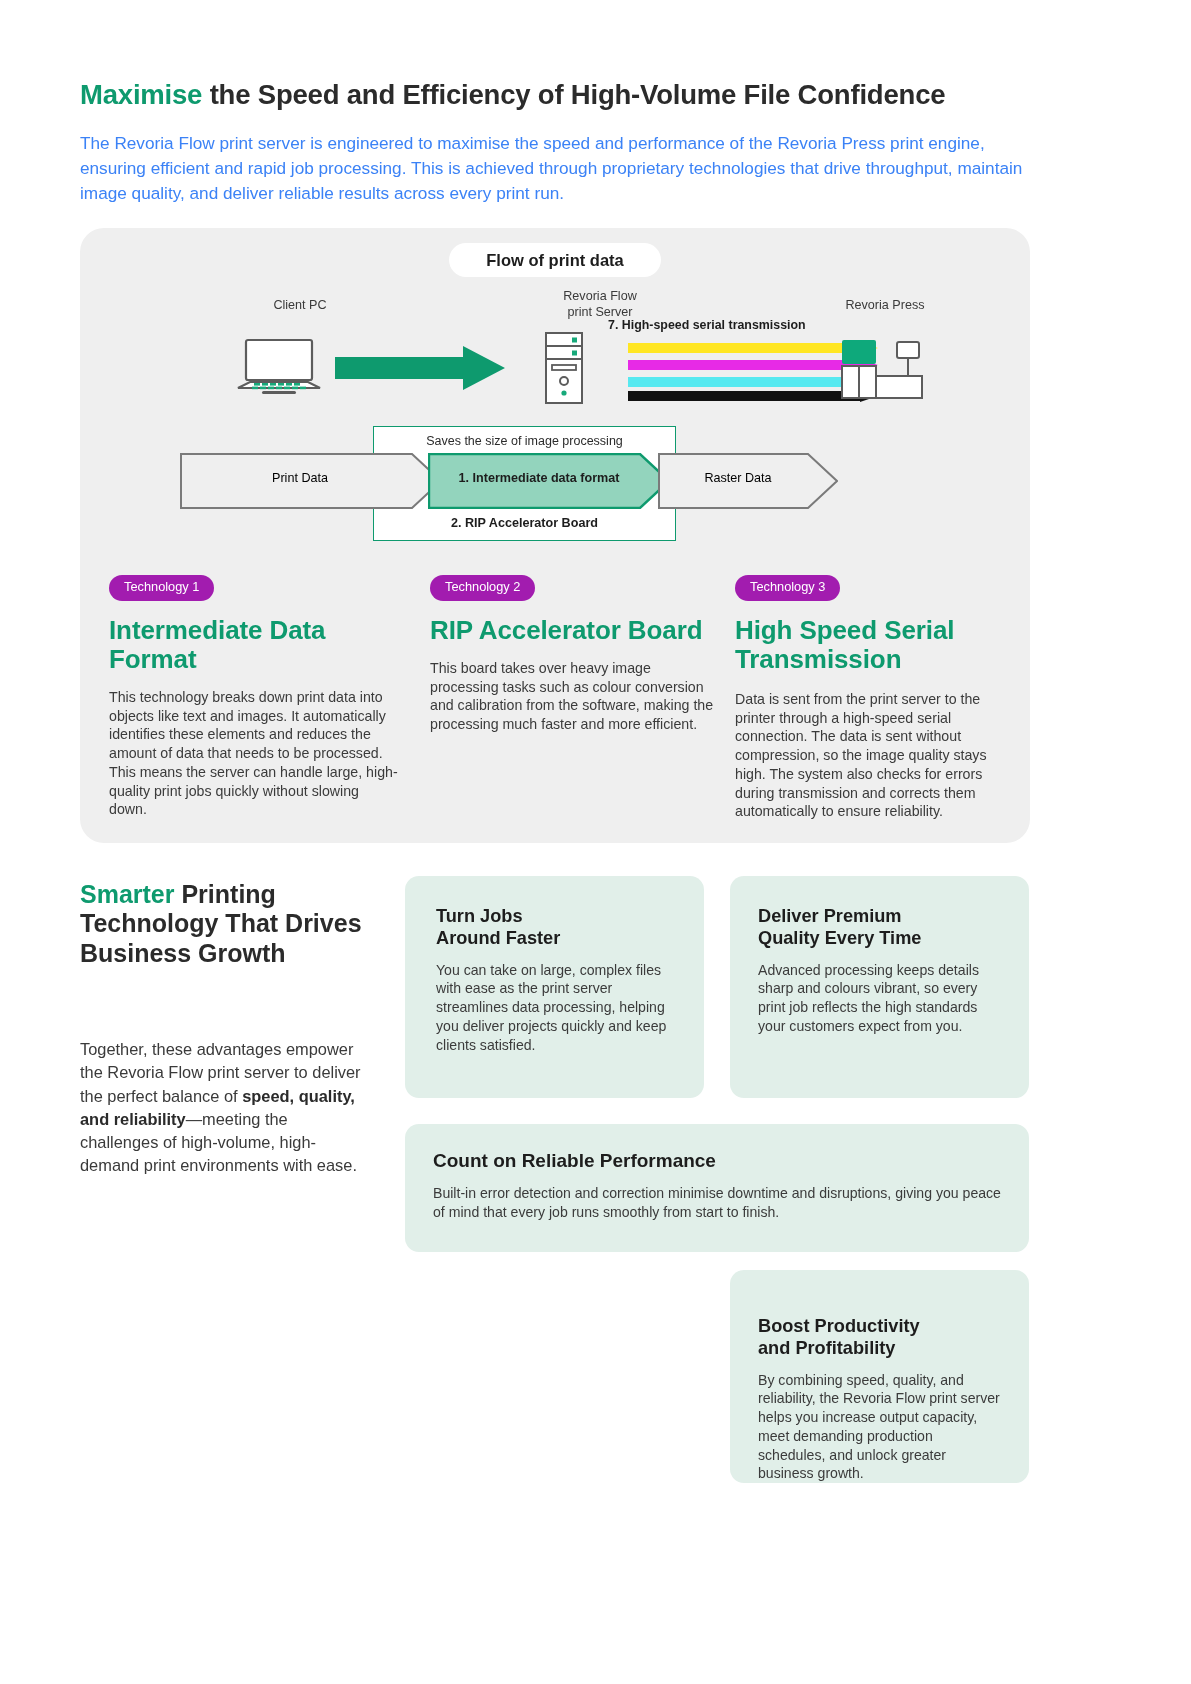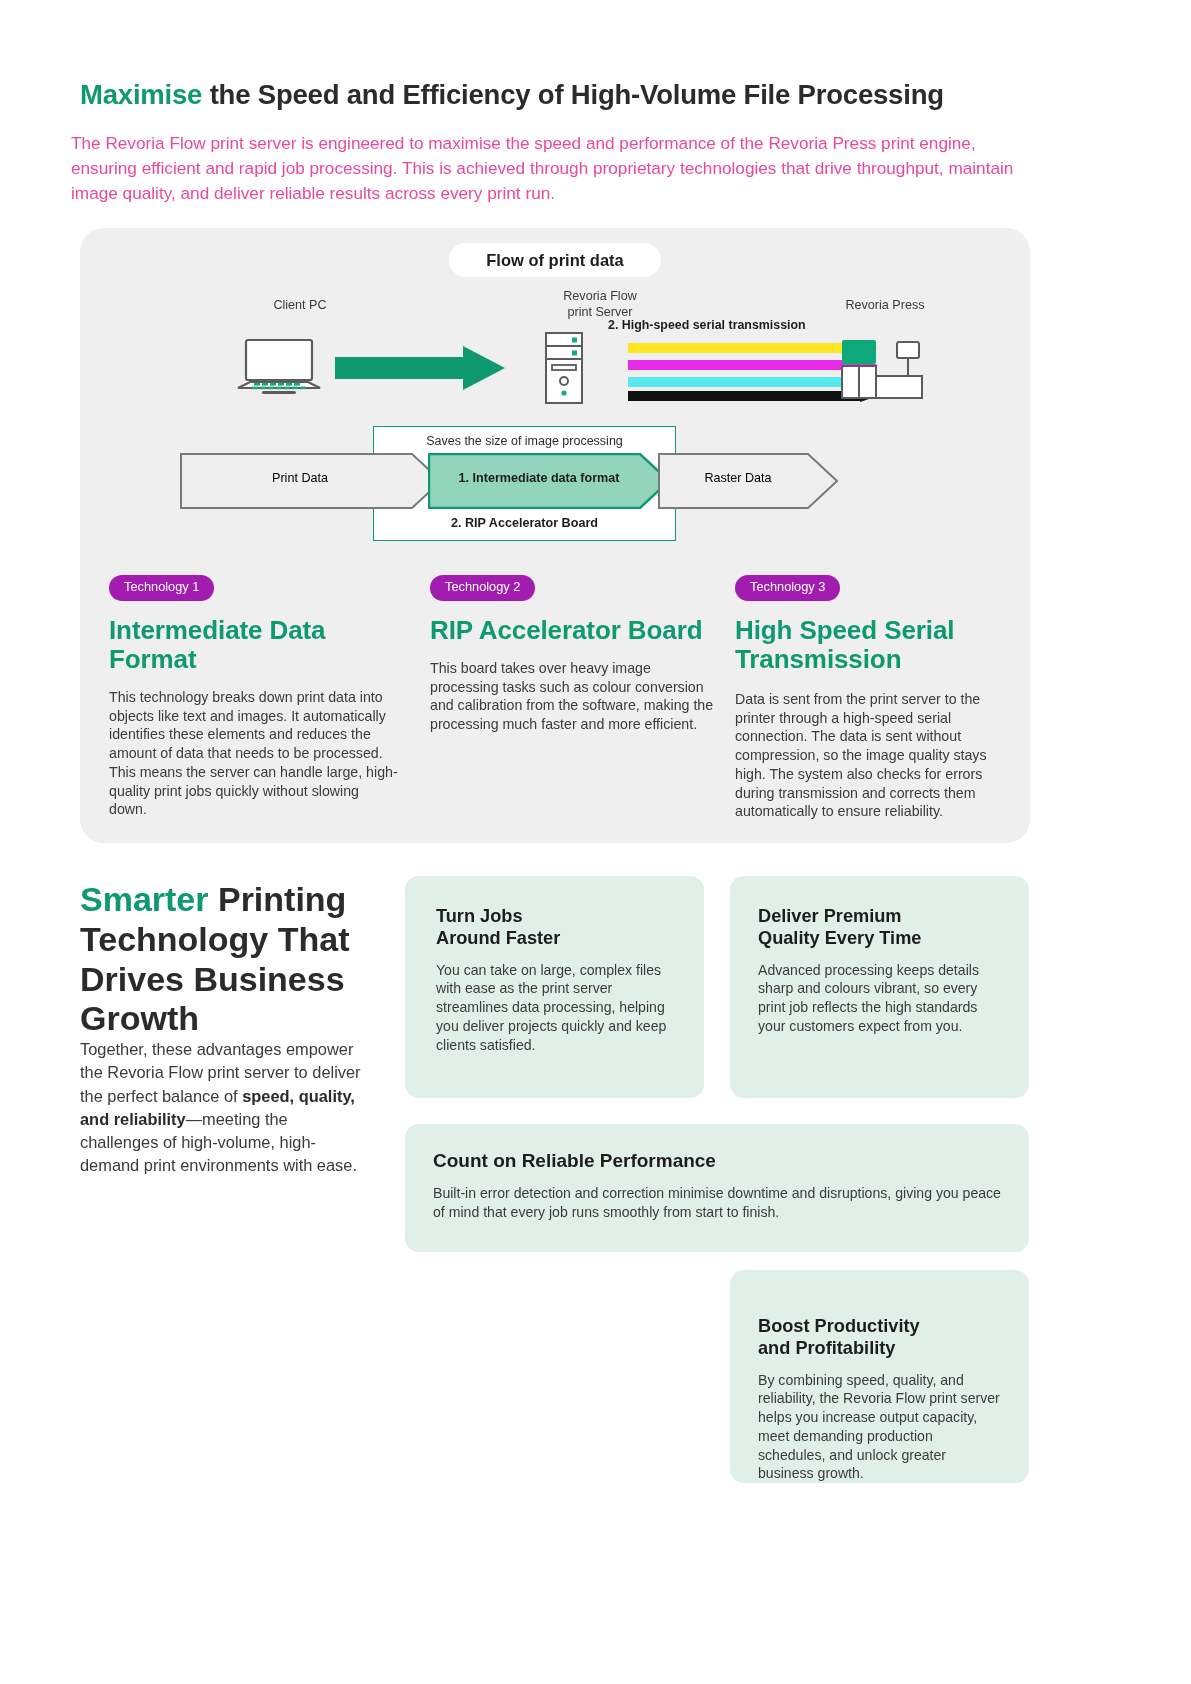--- a/index.html
+++ b/index.html
@@ -13,22 +13,22 @@
 
   
   .headline {
     position: absolute; left: 80px; top: 78px; width: 960px;
     font-size: 27.5px; font-weight: bold; letter-spacing: -0.2px;
     color: #2b2b2b; line-height: 1.2;
   }
   .headline .accent { color: #0e9a6e; }
 
   .intro {
-    position: absolute; left: 71px; top: 131px; width: 955px;
-    font-size: 17.2px; line-height: 1.45; color: #ec4899;
+    position: absolute; left: 80px; top: 131px; width: 955px;
+    font-size: 17.2px; line-height: 1.45; color: #3b82f6;
   }
 
   
   .diagram {
     position: absolute; left: 80px; top: 228px;
     width: 950px; height: 615px;
     background: #efefef; border-radius: 24px;
   }
   .flow-pill {
     position: absolute; left: 369px; top: 15px;
@@ -101,21 +101,21 @@
     font-weight: bold; line-height: 1.12; letter-spacing: -0.1px;
   }
   .tech-body {
     margin-top: 14px; font-size: 14.2px; line-height: 1.32; color: #3b3b3b;
   }
   .tc3 .tech-body { margin-top: 16px; }
 
   
   .smarter-head {
     position: absolute; left: 80px; top: 880px; width: 300px;
-    font-size: 34px; font-weight: bold; color: #2b2b2b; line-height: 1.17;
+    font-size: 25px; font-weight: bold; color: #2b2b2b; line-height: 1.17;
   }
   .smarter-head .accent { color: #0e9a6e; }
   .smarter-body {
     position: absolute; left: 80px; top: 1038px; width: 290px;
     font-size: 16.4px; line-height: 1.42; color: #3a3a3a;
   }
   .smarter-body b { font-weight: bold; color: #2b2b2b; }
 
   .bcard {
     position: absolute; background: #e1efe9; border-radius: 14px;
@@ -129,34 +129,34 @@
   .bc4 { left: 405px; top: 1270px; width: 299px; height: 213px; padding: 30px 28px; }
   .bc5 { left: 730px; top: 1270px; width: 299px; height: 213px; padding: 46px 28px; }
   .bc3 .bc-title { font-size: 19px; }
 </style>
 </head>
 <body>
 
 <div class="page">
 
   <div class="headline">
-    <span class="accent">Maximise</span><span> the Speed and Efficiency of High-Volume File Processing</span>
+    <span class="accent">Maximise</span><span> the Speed and Efficiency of High-Volume File Confidence</span>
   </div>
 
   <div class="intro">The Revoria Flow print server is engineered to maximise the speed and performance of the Revoria Press print engine, ensuring efficient and rapid job processing. This is achieved through proprietary technologies that drive throughput, maintain image quality, and deliver reliable results across every print run.</div>
 
   <div class="diagram">
 
     <div class="flow-pill">Flow of print data</div>
 
     <div class="lbl lbl-client">Client PC</div>
     <div class="lbl lbl-server" style="white-space:pre-line">Revoria Flow
 print Server</div>
     <div class="lbl lbl-press">Revoria Press</div>
-    <div class="hs-label">2. High-speed serial transmission</div>
+    <div class="hs-label">7. High-speed serial transmission</div>
 
     <svg class="laptop" viewBox="0 0 90 62">
       <rect x="12" y="2" width="66" height="40" rx="2" fill="#fff" stroke="#5c5c5c" stroke-width="2.2"></rect>
       <path d="M4 50 L16 44 H74 L86 50 Z" fill="#fff" stroke="#5c5c5c" stroke-width="2.2"></path>
       <rect x="28" y="53" width="34" height="3" rx="1.5" fill="#5c5c5c"></rect>
       <g fill="#17a97a">
         <rect x="20" y="45" width="6" height="2.6"></rect>
           <rect x="28" y="45" width="6" height="2.6"></rect>
         <rect x="36" y="45" width="6" height="2.6"></rect>
           <rect x="44" y="45" width="6" height="2.6"></rect>

